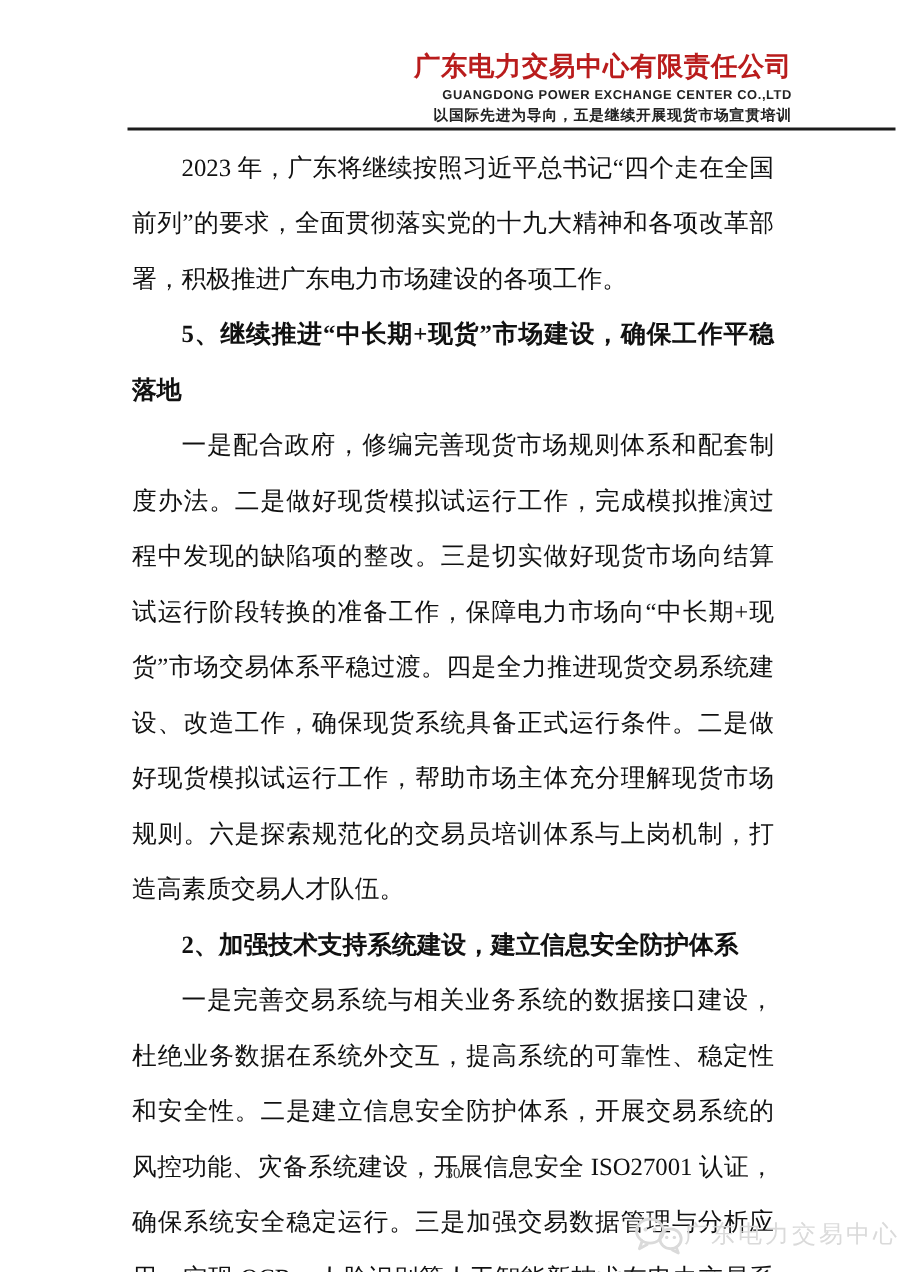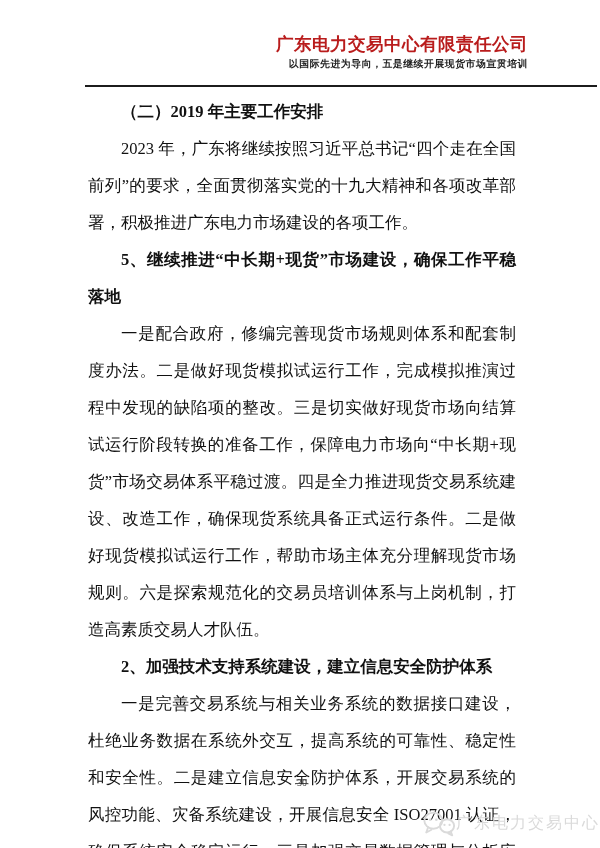--- a/index.html
+++ b/index.html
@@ -88,27 +88,27 @@
     letter-spacing: 2px;
     user-select: none;
   }
   .watermark svg { display: block; }
 </style>
 </head>
 <body>
 
 <header class="letterhead">
   <div class="company-cn" style="color:#b91c1c;" title="广东电力交易中心有限责任公司">广东电力交易中心有限责任公司</div>
+  <div class="company-en">GUANGDONG POWER EXCHANGE CENTER CO.,LTD</div>
   <div class="slogan">以国际先进为导向，五是继续开展现货市场宣贯培训</div>
 </header>
 
 <div class="header-rule"></div>
 
 <main class="doc-content">
-  <h2>（二）2019 年主要工作安排</h2>
   <p>2023 年，广东将继续按照习近平总书记“四个走在全国前列”的要求，全面贯彻落实党的十九大精神和各项改革部署，积极推进广东电力市场建设的各项工作。</p>
   <p class="subheading">5、继续推进“中长期+现货”市场建设，确保工作平稳落地</p>
   <p>一是配合政府，修编完善现货市场规则体系和配套制度办法。二是做好现货模拟试运行工作，完成模拟推演过程中发现的缺陷项的整改。三是切实做好现货市场向结算试运行阶段转换的准备工作，保障电力市场向“中长期+现货”市场交易体系平稳过渡。四是全力推进现货交易系统建设、改造工作，确保现货系统具备正式运行条件。二是做好现货模拟试运行工作，帮助市场主体充分理解现货市场规则。六是探索规范化的交易员培训体系与上岗机制，打造高素质交易人才队伍。</p>
   <p class="subheading">2、加强技术支持系统建设，建立信息安全防护体系</p>
   <p>一是完善交易系统与相关业务系统的数据接口建设，杜绝业务数据在系统外交互，提高系统的可靠性、稳定性和安全性。二是建立信息安全防护体系，开展交易系统的风控功能、灾备系统建设，开展信息安全 ISO27001 认证，确保系统安全稳定运行。三是加强交易数据管理与分析应用，实现 OCR、人脸识别等人工智能新技术在电力交易系统的应用，提升工作效率，为市场主体提供更加安全、便捷的服务。</p>
 </main>
 
 <div class="page-number">30</div>
 
 <div class="watermark">

